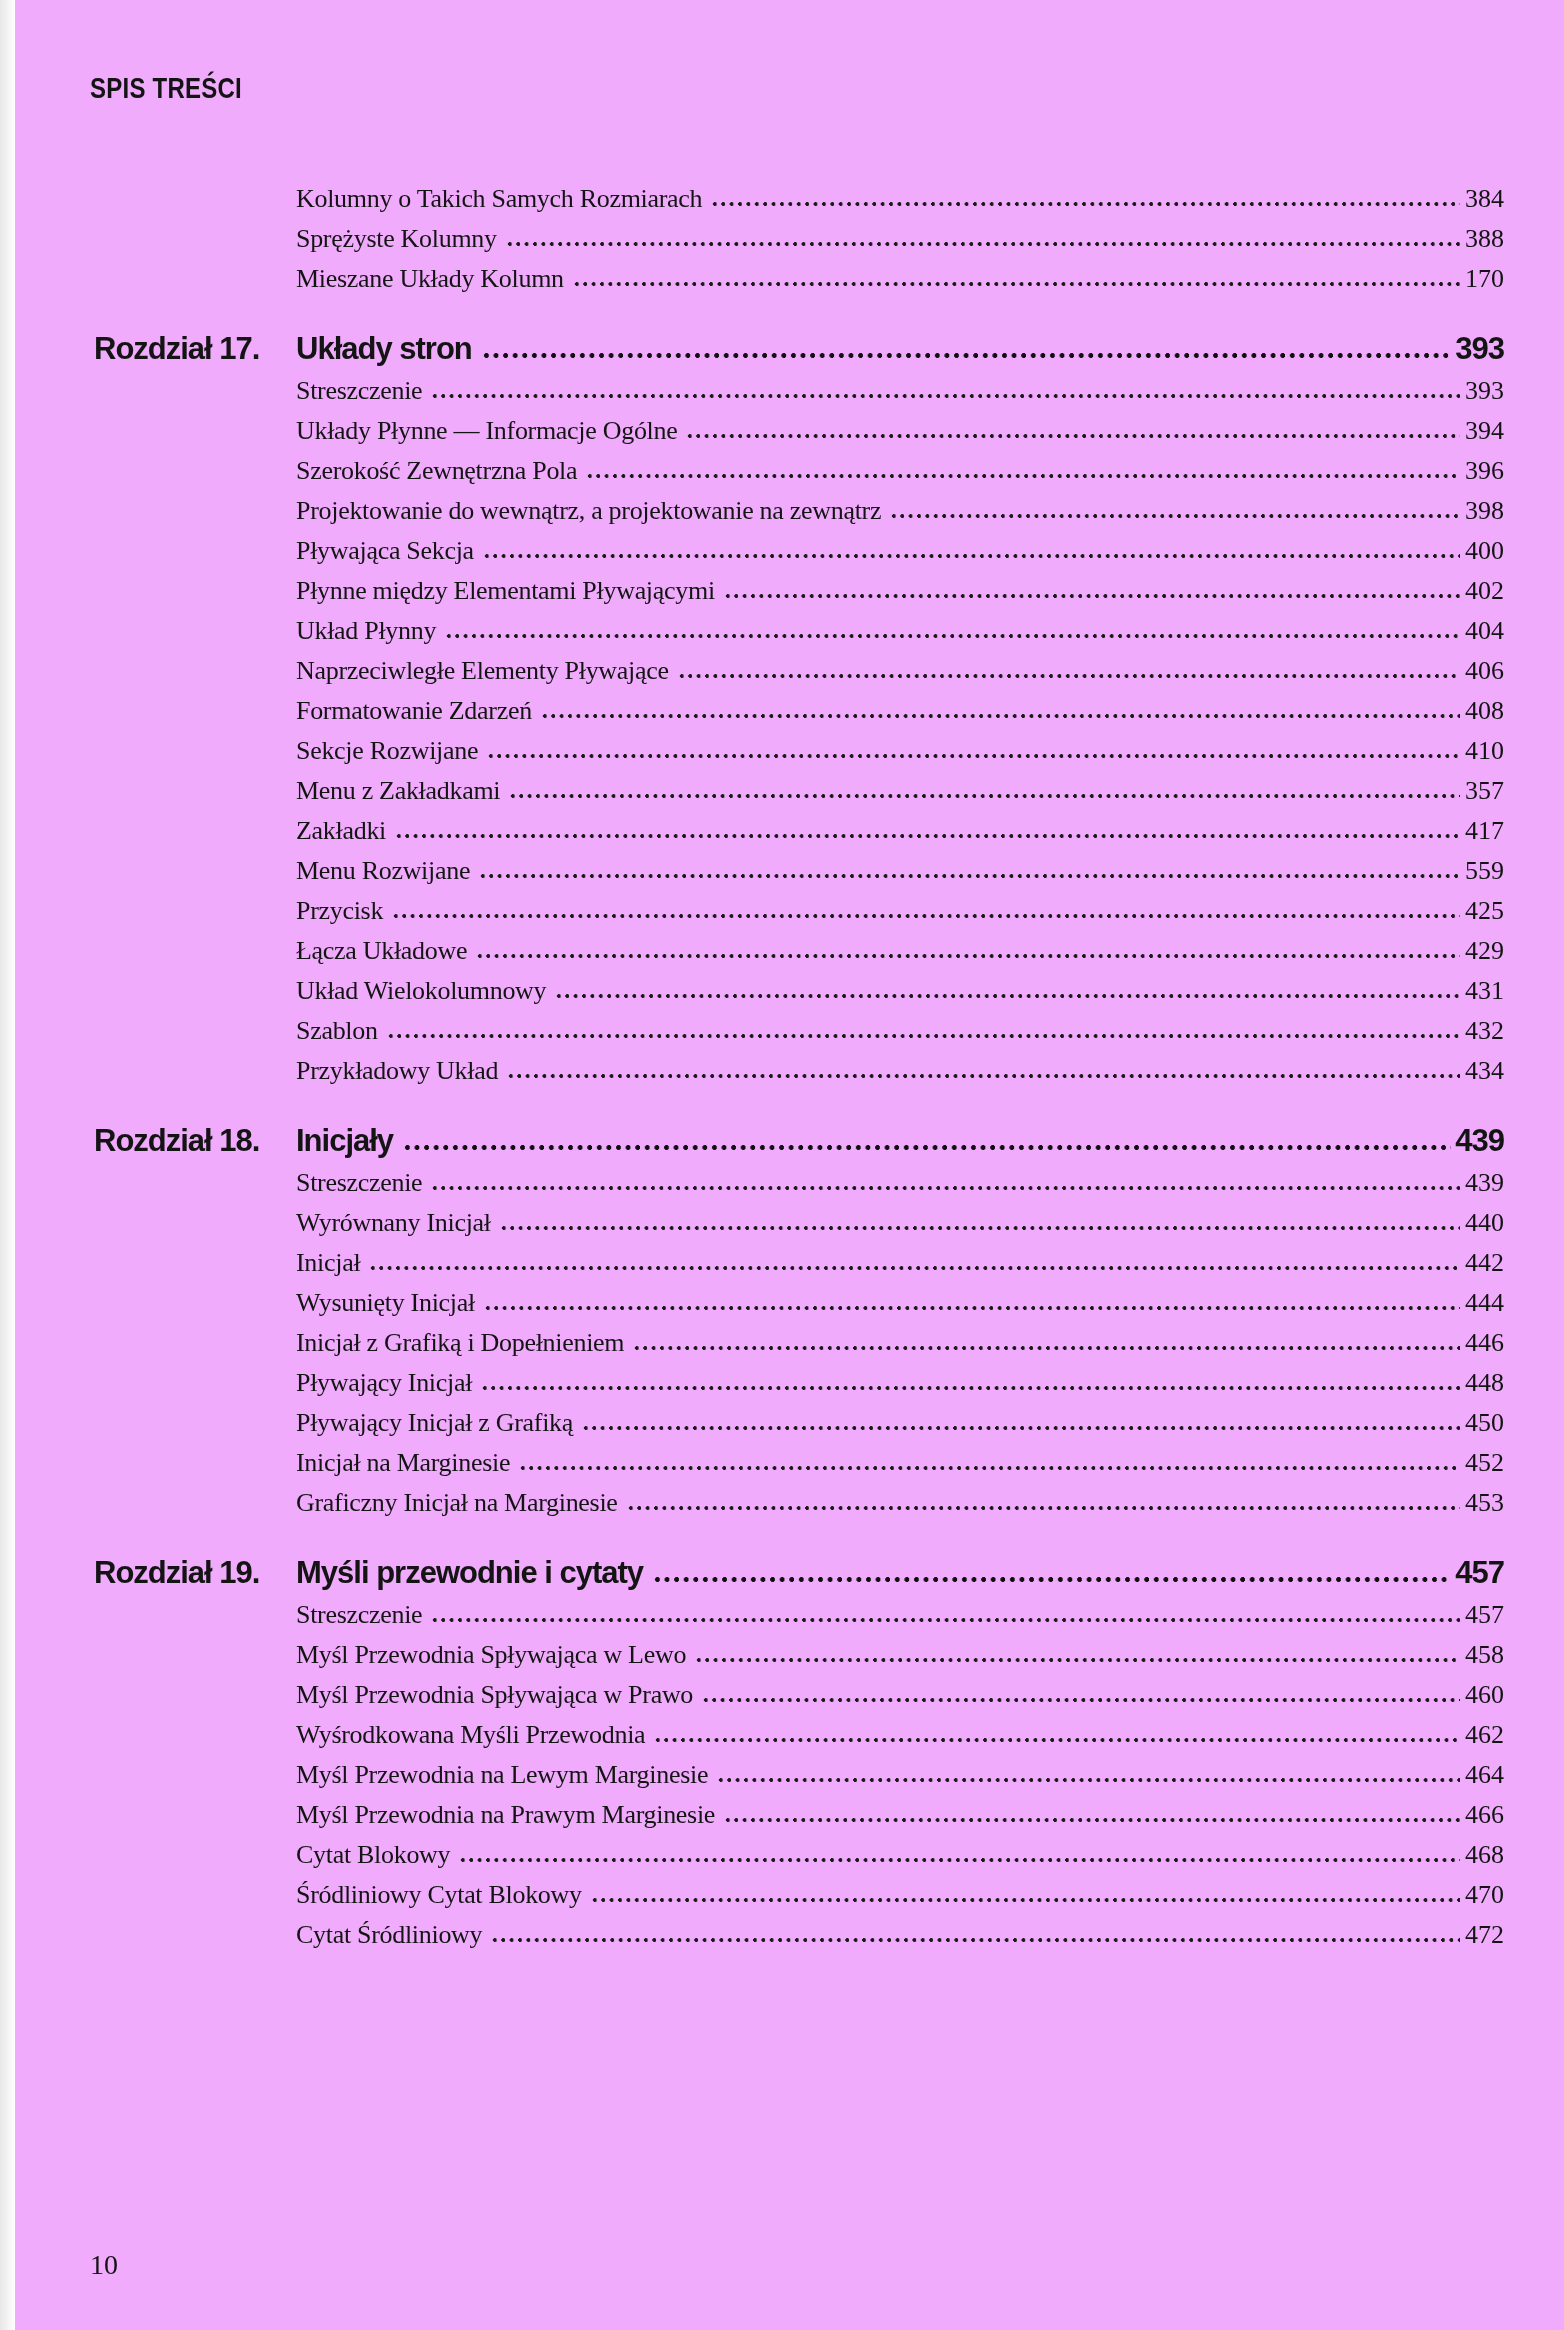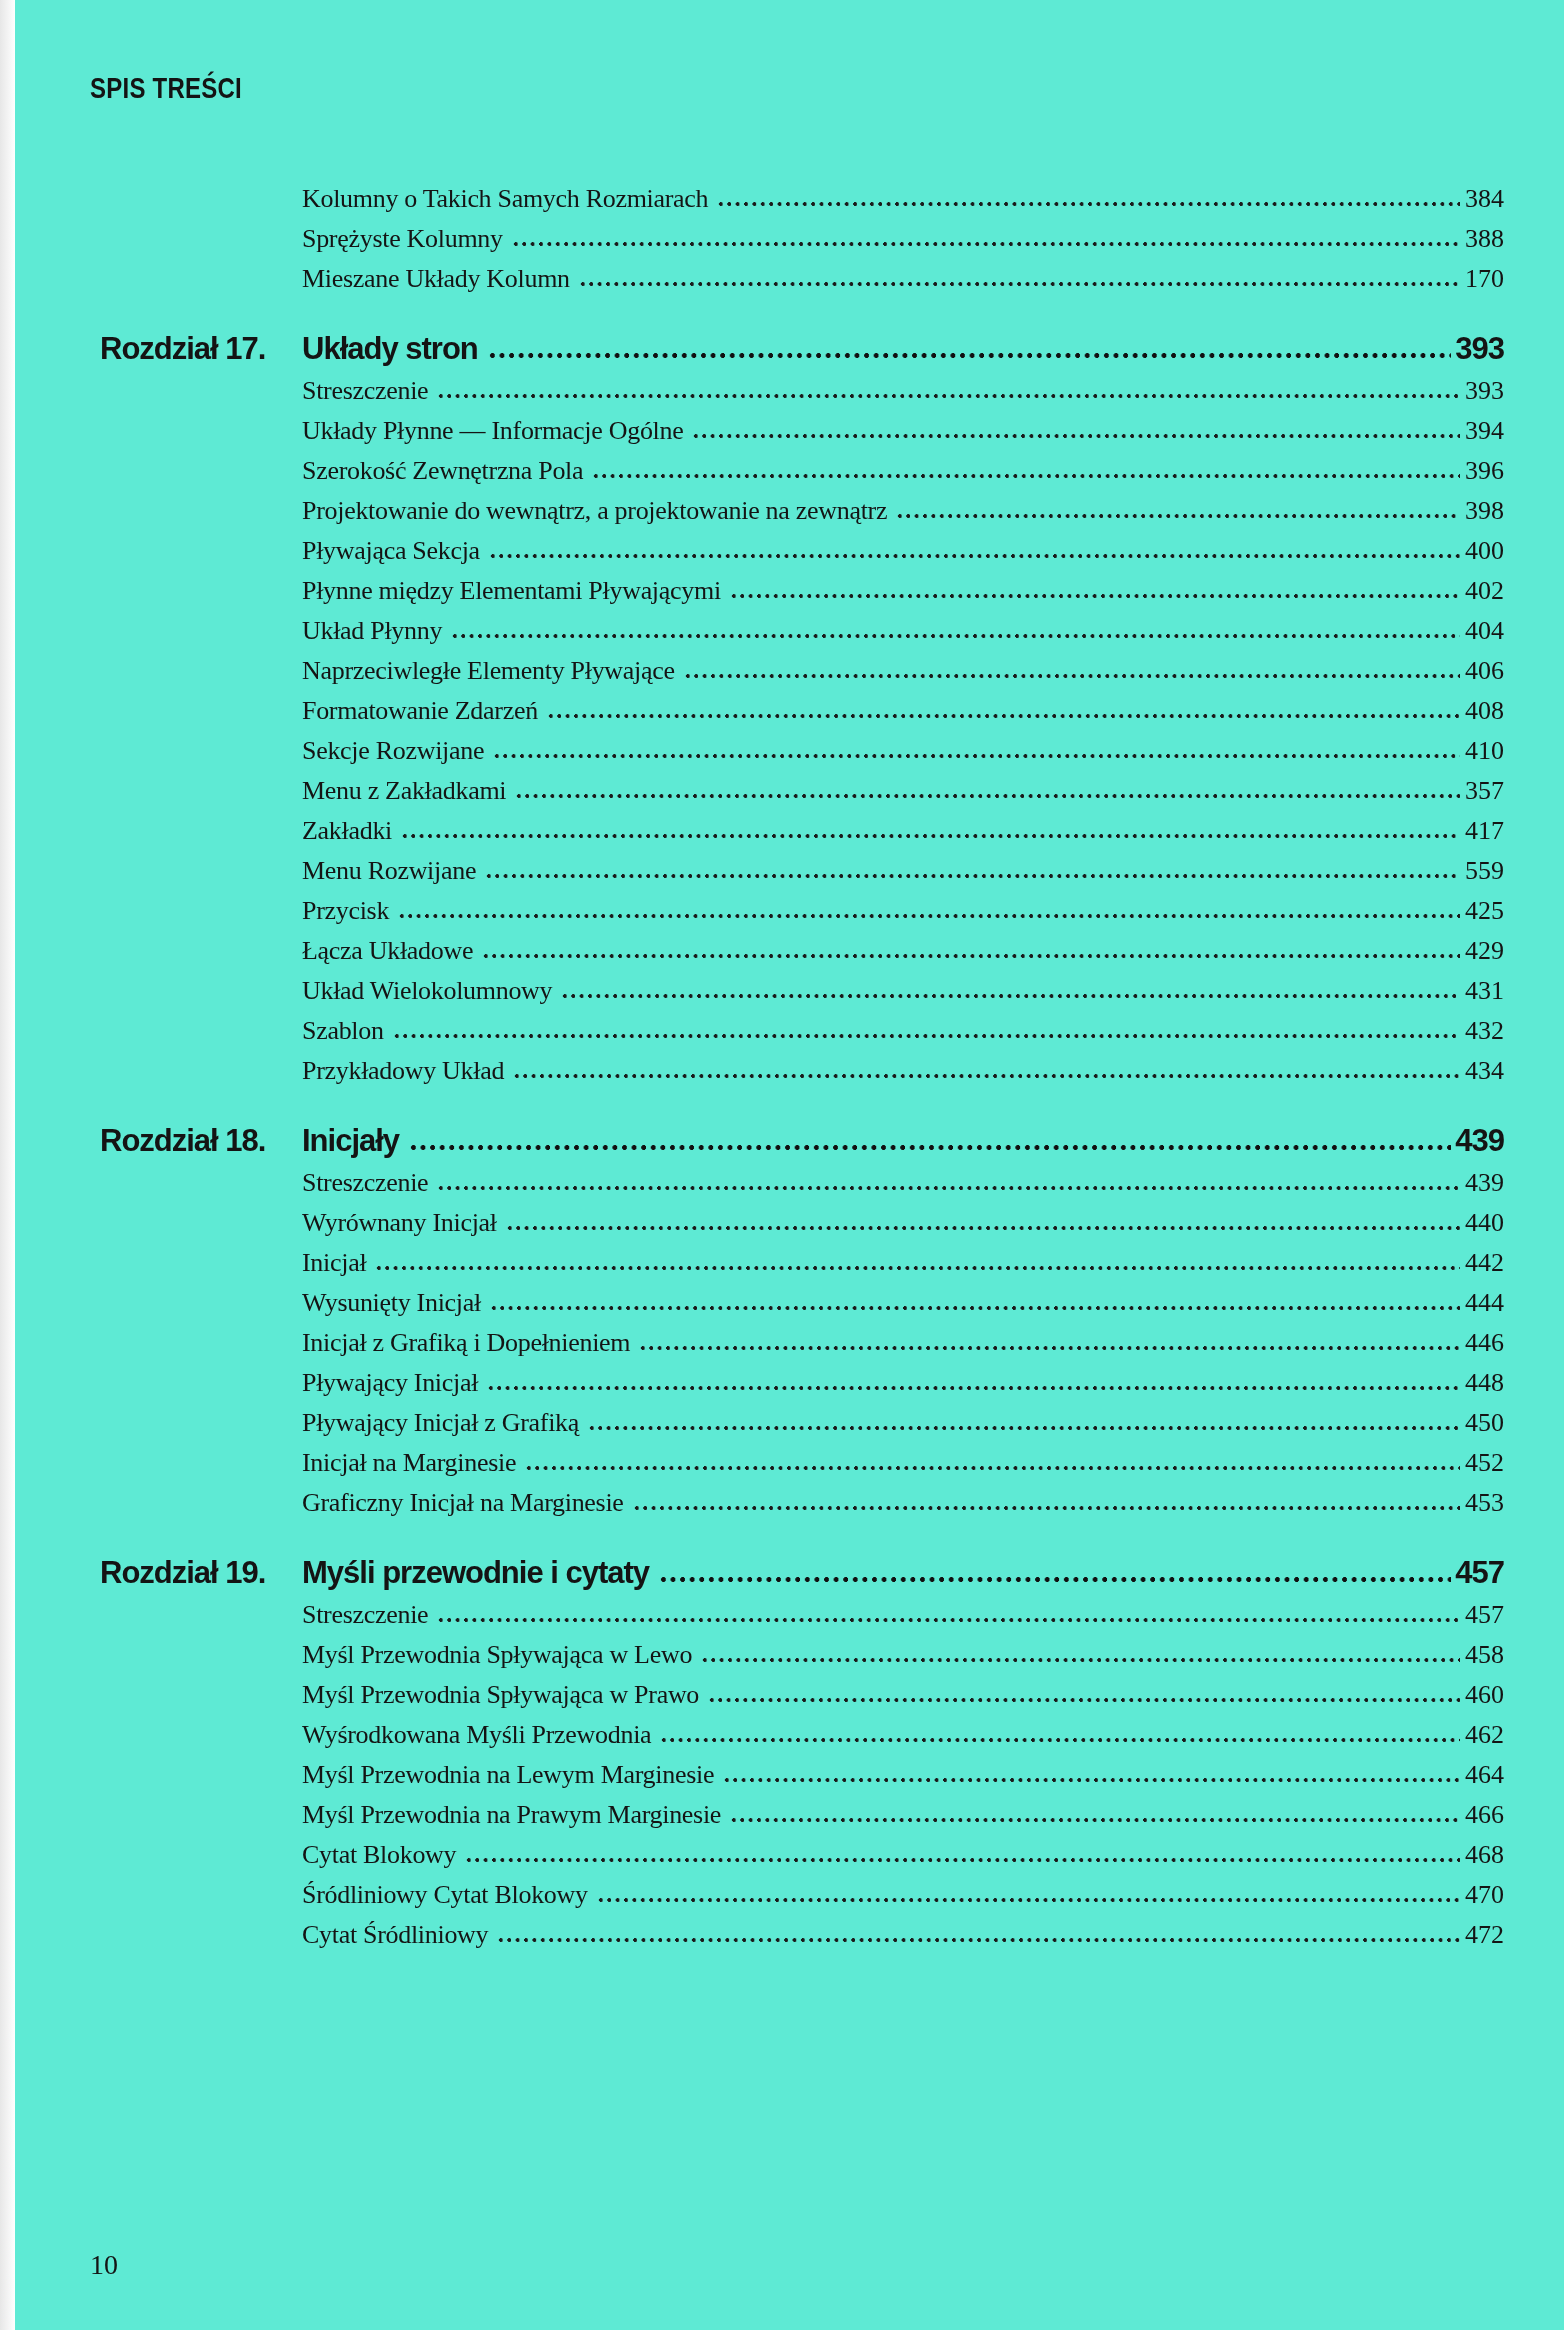--- a/index.html
+++ b/index.html
@@ -1,21 +1,21 @@
 <!DOCTYPE html>
 <html lang="pl" style="font-size:10.3px"><head>
 <meta charset="utf-8">
 <title>Spis treści</title>
 <style>
   html,body{margin:0;padding:0;background:#ffffff;}
   .page{
     position:relative;
     width:1564px;
     height:2330px;
-    background:#5eead4;
+    background:#f0abfc;
     color:#141414;
     font-family:"Liberation Serif", serif;
     overflow:hidden;
   }
   .scan-edge{
     position:absolute;
     left:0;top:0;bottom:0;
     width:15.4px;
     background:linear-gradient(90deg,#e7e7e7 0%,#f3f3f3 50%,#ffffff 100%);
   }
@@ -26,21 +26,21 @@
     font-family:"Liberation Sans", sans-serif;
     font-weight:700;
     font-size:30px;
     letter-spacing:0.3px;
     transform:scaleX(0.80);
     transform-origin:left top;
     white-space:nowrap;
   }
   .toc{
     position:absolute;
-    left:100px;
+    left:94px;
     right:60px;
     top:172px;
   }
   .toc-row{
     display:flex;
     align-items:flex-end;
     height:40px;
     font-size:26px;
     line-height:1;
     white-space:nowrap;

